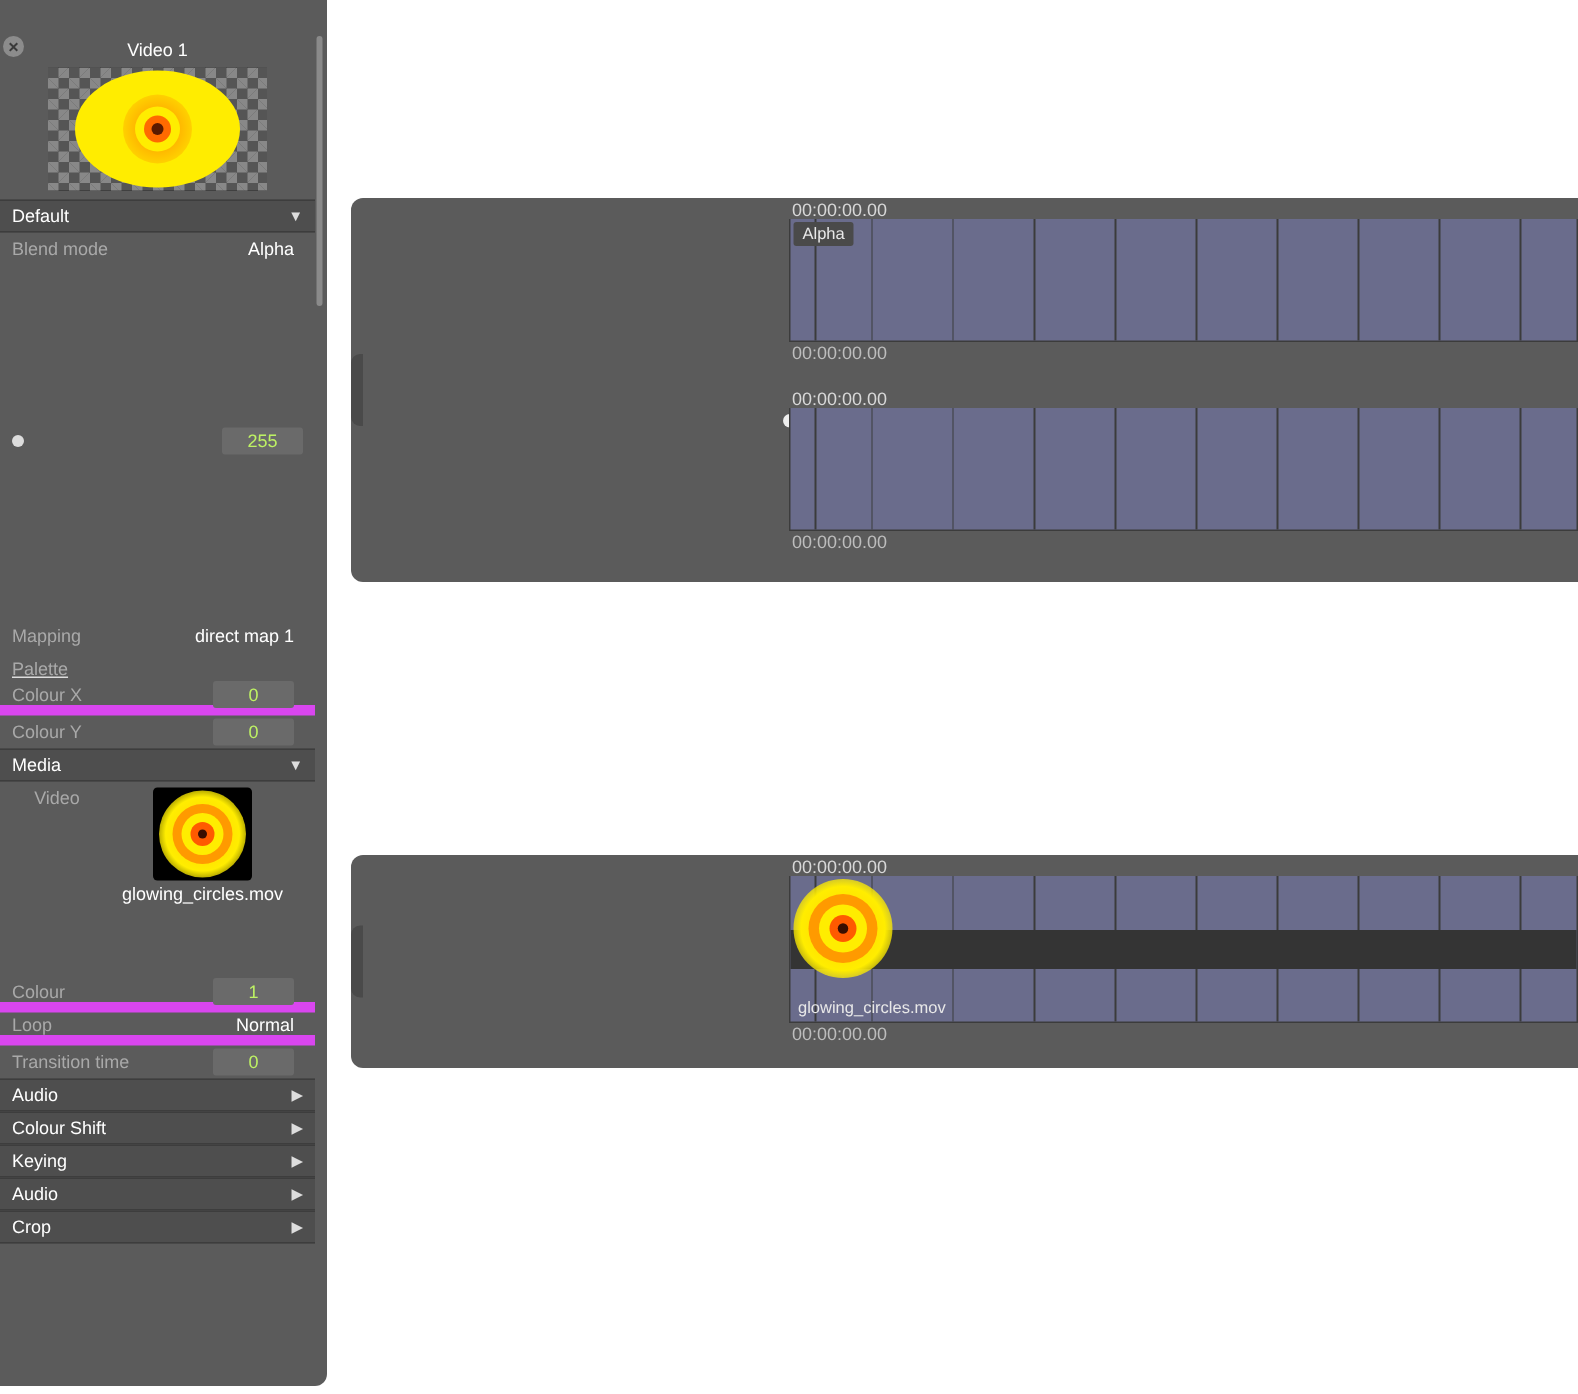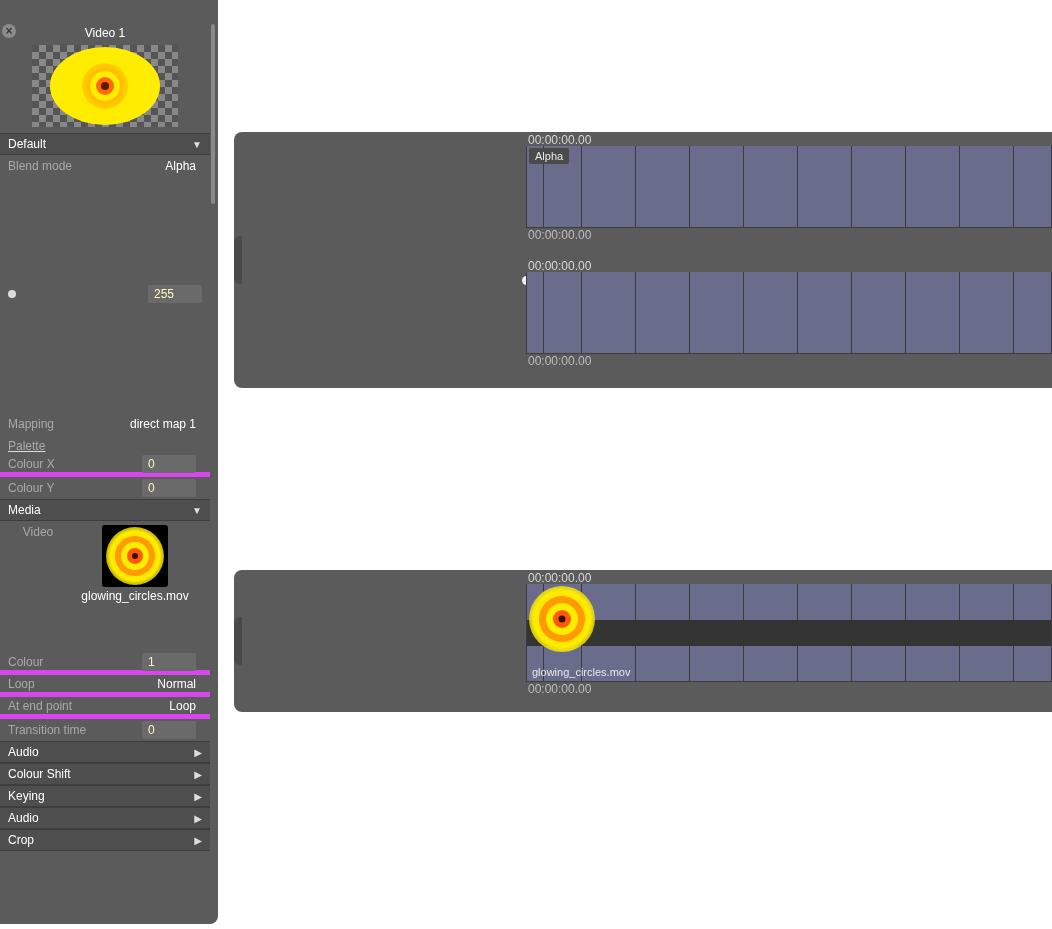--- a/index.html
+++ b/index.html
@@ -19,24 +19,24 @@
 .preview-box{ margin:2px auto 0 auto; width:146px; height:82px; background:#000; position:relative; }
 .checker{ position:absolute; left:0; top:0; width:100%; height:100%;
   background-image: linear-gradient(45deg,#888 25%,transparent 25%),linear-gradient(-45deg,#888 25%,transparent 25%),linear-gradient(45deg,transparent 75%,#888 75%),linear-gradient(-45deg,transparent 75%,#888 75%);
   background-size:14px 14px; background-position:0 0,0 7px,7px -7px,-7px 0; background-color:#555;}
 .preview-box .circle-art{ position:absolute; left:50%; top:50%; transform:translate(-50%,-50%); }
 
 .section-hdr{ height:22px; background:#4e4e4e; border-top:1px solid #3d3d3d; border-bottom:1px solid #3d3d3d; display:flex; align-items:center; padding:0 8px; color:#fff; justify-content:space-between; cursor:pointer;}
 .section-hdr .arrow{ font-size:10px; color:#ddd;}
 
 .prop-row{ height:22px; display:flex; align-items:center; padding:0 8px; }
-.prop-row.bordered{ border-bottom:5px solid #d946ef;}
+.prop-row.bordered{ border-bottom:7px solid #d946ef;}
 .prop-label{ color:#a9a9a9; flex:0 0 80px;}
 .prop-value{ flex:1; text-align:right; color:#fff; padding-right:6px;}
-.value-field{ display:inline-block; min-width:54px; text-align:left; background:#6a6a6a; padding:2px 6px; border-radius:2px; color:#fef9c3;}
+.value-field{ display:inline-block; min-width:54px; text-align:center; background:#6a6a6a; padding:2px 6px; border-radius:2px; color:#bef264;}
 
 .blend-gap{ height:106px;}
 
 .slider-row{ height:22px; display:flex; align-items:center; padding:0 8px;}
 .slider-row .dot{ width:8px; height:8px; background:#ddd; border-radius:50%; margin-right:4px;}
 .slider-row .val{ margin-left:auto; }
 .slider-gap{ height:108px;}
 
 .palette-row{ padding:4px 8px 2px 8px; display:flex;text-decoration:underline;}
 .palette-row .prop-label{flex:0 0 80px;}
@@ -172,24 +172,20 @@
     <div class="media-gap"></div>
 
     <div class="prop-row bordered">
       <span class="prop-label">Colour</span>
       <span class="prop-value"><span class="value-field">1</span></span>
     </div>
     <div class="prop-row bordered">
       <span class="prop-label">Loop</span>
       <span class="prop-value">Normal</span>
     </div>
-    <div class="prop-row bordered">
-      <span class="prop-label">At end point</span>
-      <span class="prop-value">Loop</span>
-    </div>
     <div class="prop-row">
       <span class="prop-label" style="flex:0 0 110px">Transition time</span>
       <span class="prop-value"><span class="value-field">0</span></span>
     </div>
 
     <div class="section-hdr">
       <span>Audio</span>
       <span class="arrow">▶</span>
     </div>
     <div class="section-hdr">

